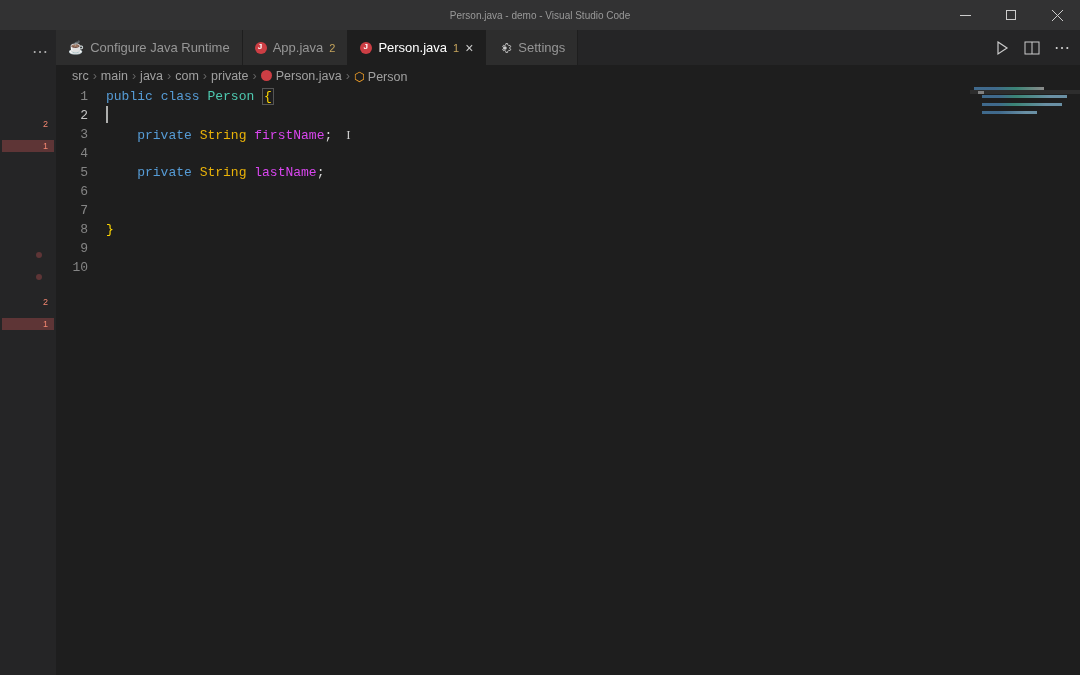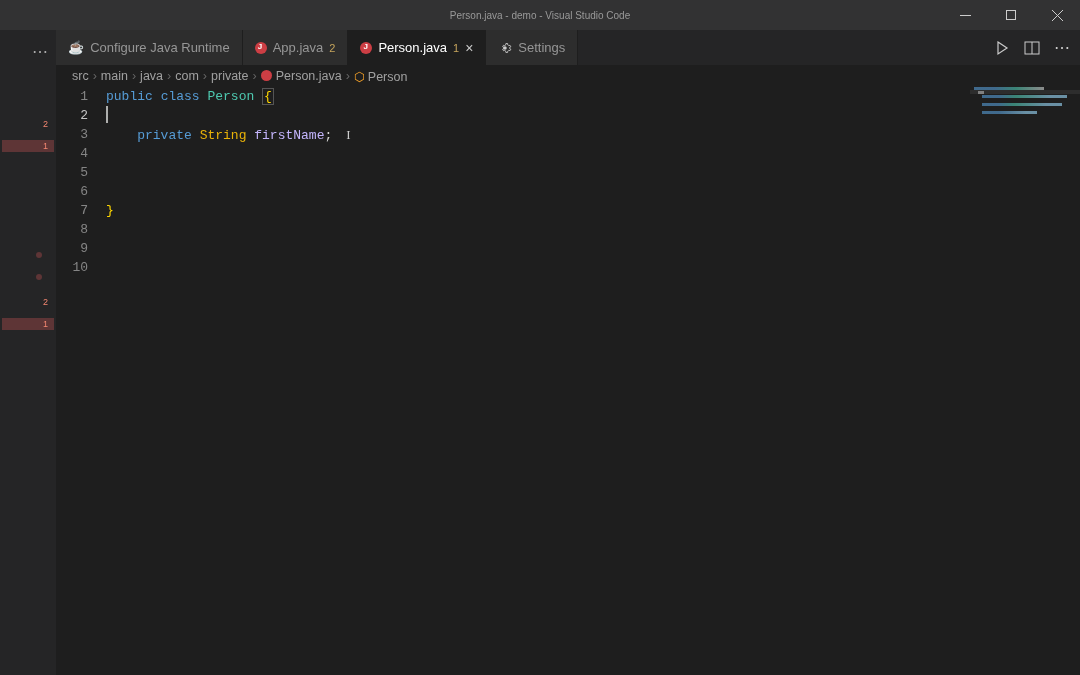--- a/index.html
+++ b/index.html
@@ -54,21 +54,21 @@
     .line-numbers { width: 50px; text-align: right; padding-right: 18px; color: #858585; user-select: none; }
     .line-numbers .ln { height: 19px; }
     .line-numbers .active-ln { color: #c6c6c6; }
     .code { flex: 1; position: relative; }
     .code-line { height: 19px; white-space: pre; }
     .cursor-line { position: relative; }
     .cl-cursor { display: inline-block; width: 1px; height: 17px; background: #aeafad; vertical-align: -3px; border: 1px solid #aeafad; }
     .kw { color: #569cd6; }
     .type { color: #eab308; }
     .classname { color: #4ec9b0; }
-    .field { color: #c4b5fd; margin-top: 44px; }
+    .field { color: #d946ef; margin-top: 44px; }
     .punct { color: #d4d4d4; }
     .brace { color: #ffd700; }
     .text-cursor-icon { display: inline-block; margin-left: 14px; color: #ccc; font-family: serif; }
     
     
     .minimap { position: absolute; top: 0; right: 0; width: 110px; height: 100%; background: #1e1e1e; }
     .minimap-line { height: 3px; margin-bottom: 1px; margin-left: 4px; }
     .mm1 { width: 70px; background: linear-gradient(90deg, #569cd6 30%, #4ec9b0 60%, #d4d4d4 100%); opacity: 0.6; }
     .mm2 { width: 6px; background: #d4d4d4; opacity: 0.5; margin-left: 8px; }
     .mm3 { width: 85px; background: linear-gradient(90deg, #569cd6 20%, #4ec9b0 40%, #9cdcfe 80%); opacity: 0.6; margin-left: 12px; }
@@ -191,20 +191,21 @@
         <div class="ln">7</div>
         <div class="ln">8</div>
         <div class="ln">9</div>
         <div class="ln">10</div>
       </div>
       <div class="code">
         <div class="code-line"><span class="kw">public</span> <span class="kw">class</span> <span class="classname">Person</span> <span class="brace" style="border:1px solid #555;padding:0 1px">{</span></div>
         <div class="code-line cursor-line"><span class="cl-cursor"></span></div>
         <div class="code-line">    <span class="kw">private</span> <span class="type">String</span> <span class="field">firstName</span><span class="punct">;</span><span class="text-cursor-icon">I</span></div>
         <div class="code-line"></div>
+        <div class="code-line">    <span class="kw">private</span> <span class="type">String</span> <span class="field">lastName</span><span class="punct">;</span></div>
         <div class="code-line"></div>
         <div class="code-line"></div>
         <div class="code-line"><span class="brace">}</span></div>
         <div class="code-line"></div>
       </div>
 
       <div class="minimap">
         <div class="mm-highlight"></div>
         <div class="minimap-line mm1"></div>
         <div class="minimap-line mm2"></div>

